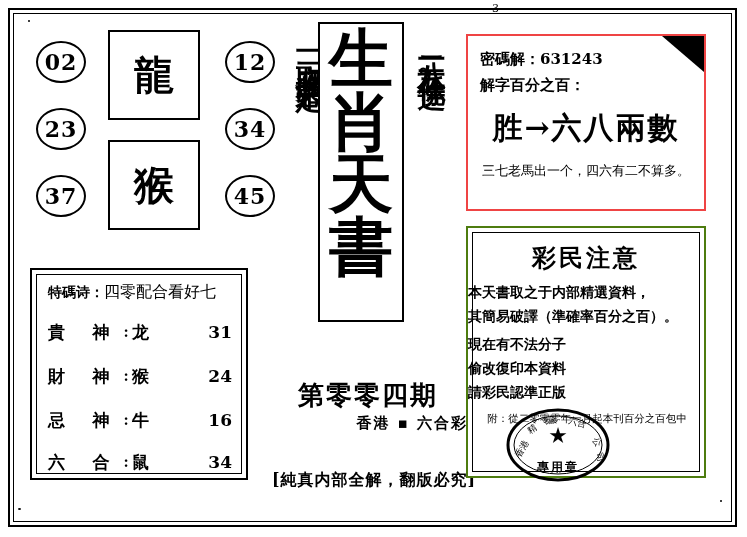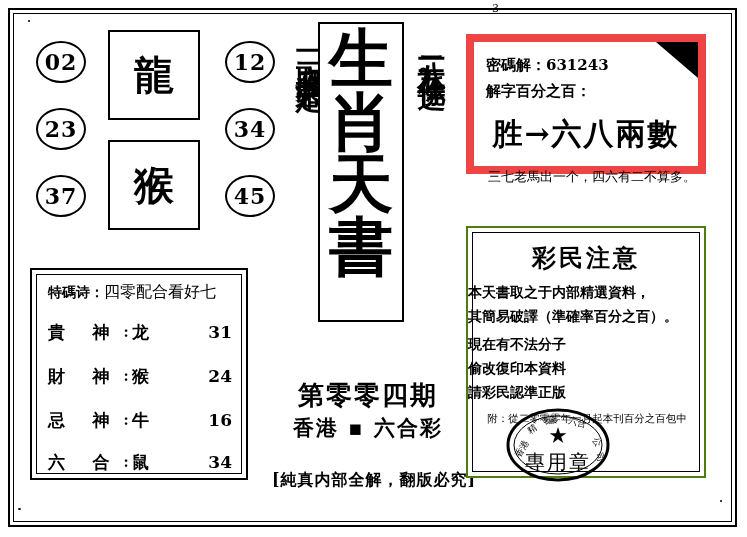--- a/index.html
+++ b/index.html
@@ -86,22 +86,22 @@
     font-weight:bold;
   }
   .prow .k{font-size:17px;width:34px;}
   .prow .mid{font-size:17px;width:38px;text-align:center;}
   .prow .sep{font-size:14px;width:12px;text-align:center;}
   .prow .an{font-size:17px;width:34px;}
   .prow .num{font-size:17px;margin-left:auto;}
 
   
   .codebox{
-    position:absolute;left:466px;top:34px;width:240px;height:140px;
-    border:8px solid #ef4444;box-sizing:border-box;background:#fff;
+    position:absolute;left:466px;top:34px;width:240px;height:177px;
+    border:2px solid #ef4444;box-sizing:border-box;background:#fff;
   }
   .codebox .corner{
     position:absolute;right:0;top:0;width:0;height:0;
     border-left:42px solid transparent;border-top:36px solid #000;
   }
   .codeline{
     position:absolute;left:12px;font-family:"DejaVu Serif","Liberation Serif",serif;
     font-size:15px;font-weight:bold;white-space:nowrap;
   }
   .bigjie{
@@ -141,33 +141,33 @@
   }
 
   
   .stamp{
     position:absolute;left:506px;top:408px;width:104px;height:74px;
   }
   .stamp svg{position:absolute;left:0;top:0;}
   .stamptext{
     position:absolute;left:0;right:0;bottom:6px;text-align:center;
     font-family:"DejaVu Serif","Liberation Serif",serif;
-    font-size:20px;font-weight:normal;letter-spacing:2px;
+    font-size:12px;font-weight:bold;letter-spacing:2px;
   }
 
   
   .issue{
     position:absolute;left:268px;top:378px;width:200px;text-align:center;
     font-family:"DejaVu Serif","Liberation Serif",serif;
     font-size:26px;font-weight:bold;letter-spacing:2px;
   }
   .hkline{
-    position:absolute;left:268px;top:414px;width:200px;text-align:center;
-    font-family:"DejaVu Serif","Liberation Serif",serif;
-    font-size:21px;font-weight:bold;letter-spacing:2px;
+    position:absolute;left:268px;top:414px;width:200px;text-align:right;
+    font-family:"DejaVu Serif","Liberation Serif",serif;
+    font-size:15px;font-weight:bold;letter-spacing:2px;
   }
   .bracketline{
     position:absolute;left:214px;top:470px;width:320px;text-align:center;
     font-family:"DejaVu Serif","Liberation Serif",serif;
     font-size:16px;font-weight:bold;letter-spacing:1px;
   }
   .topmark{
     position:absolute;left:492px;top:2px;
     font-family:"DejaVu Serif","Liberation Serif",serif;
     font-size:11px;

